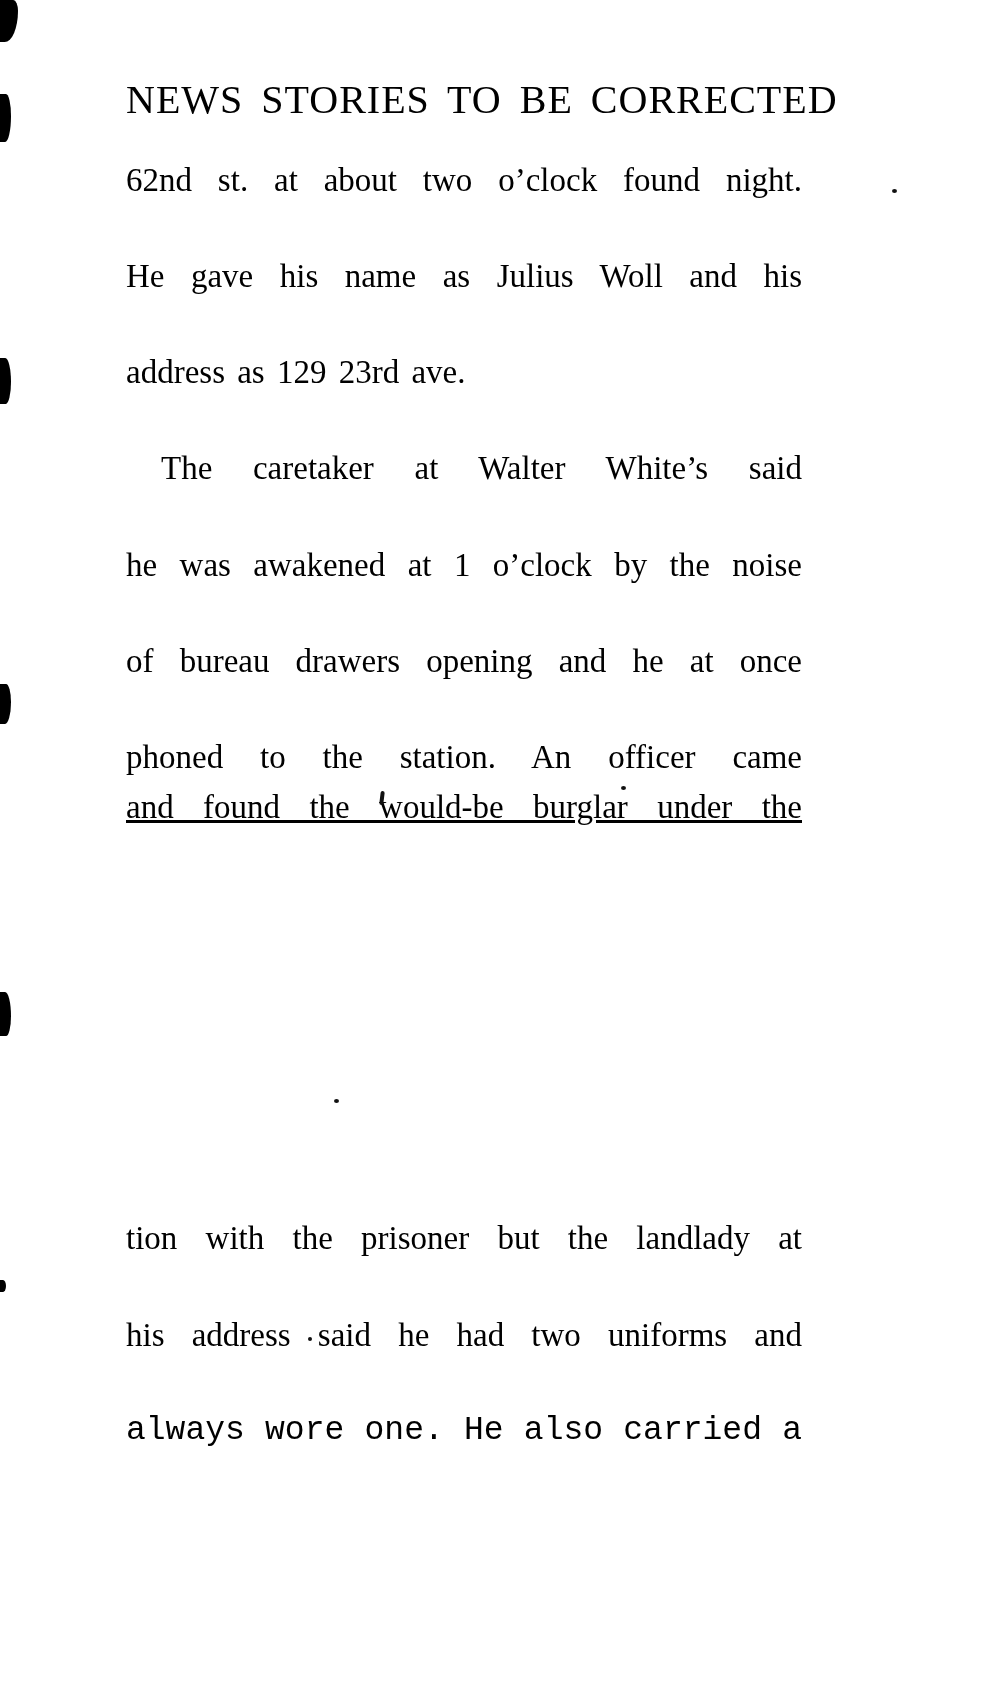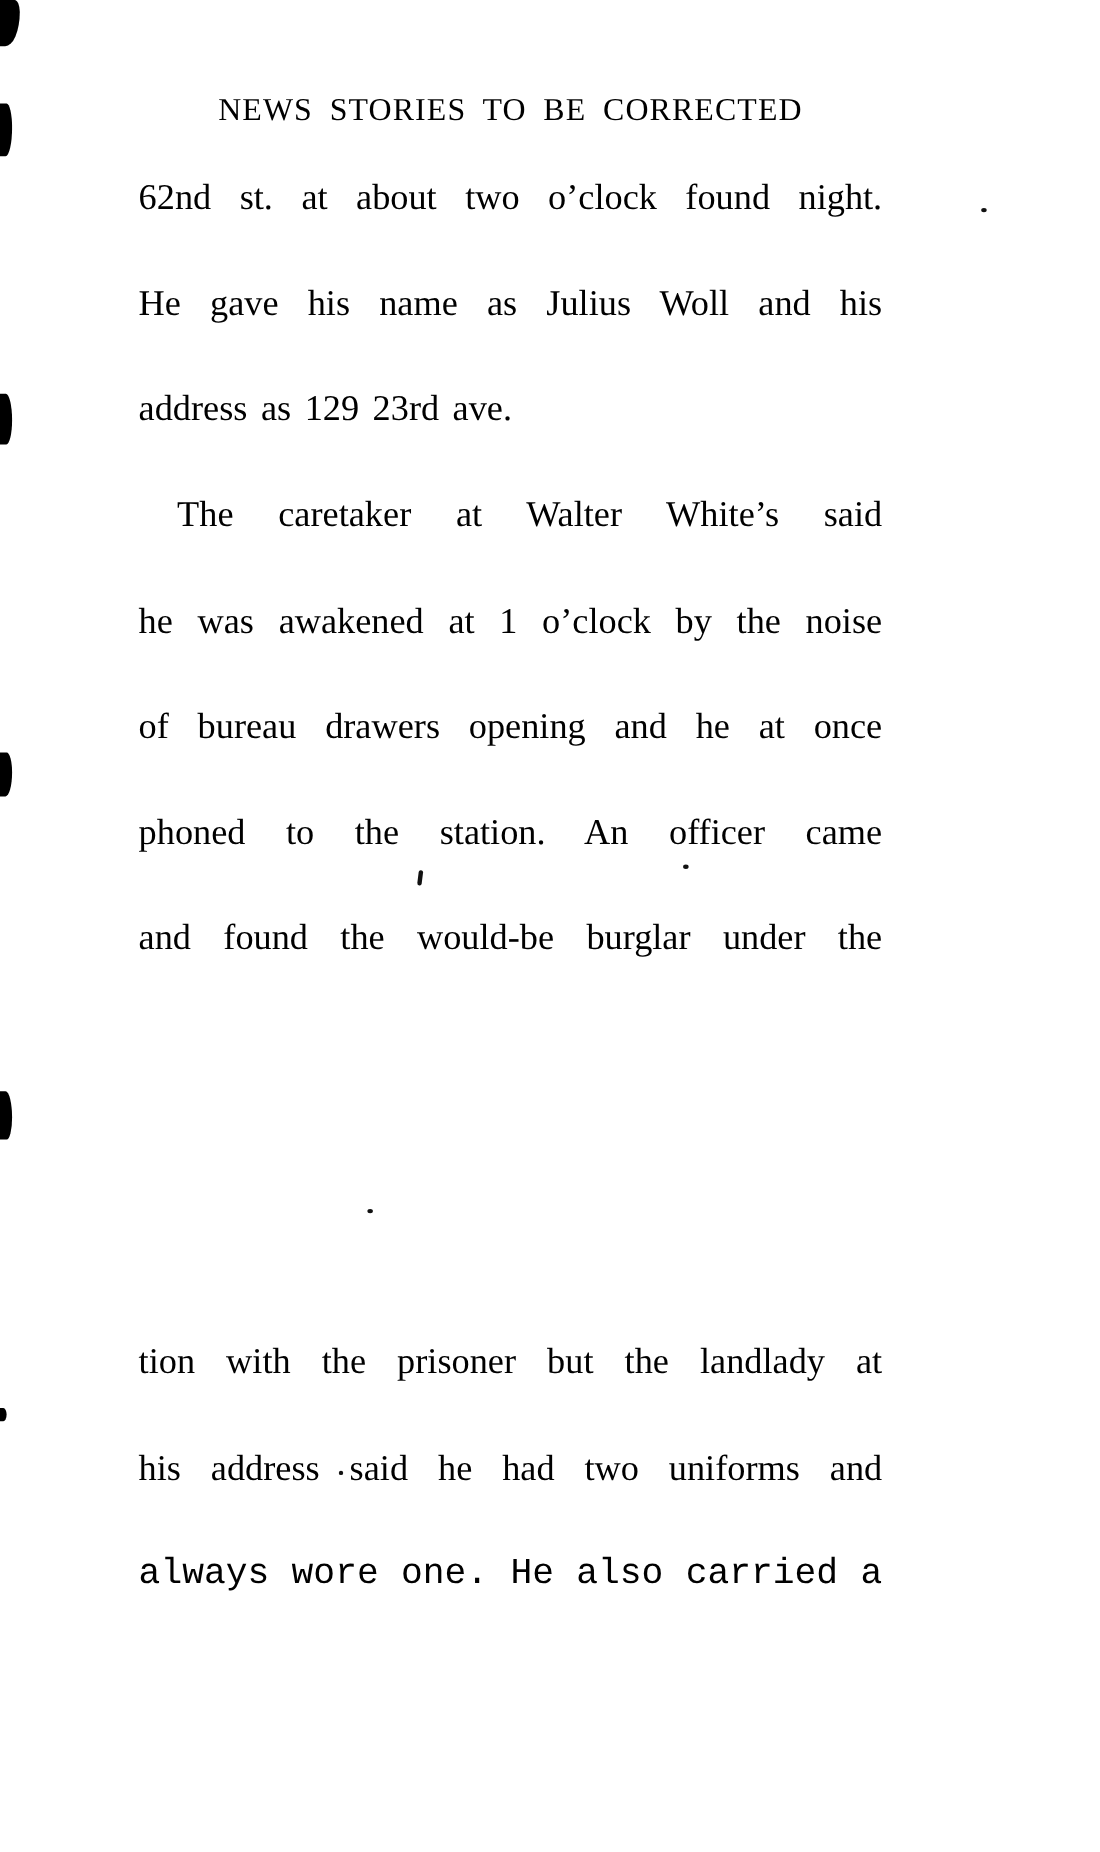--- a/index.html
+++ b/index.html
@@ -13,21 +13,21 @@
     color: #000000;
   }
 
   
   .header {
     position: absolute;
     top: 80px;
     left: 126px;
     width: 676px;
     margin: 0;
-    font-size: 29px;
+    font-size: 40px;
     font-weight: normal;
     letter-spacing: 1px;
     word-spacing: 7px;
     text-align: center;
     line-height: 40px;
     white-space: nowrap;
   }
 
   
   .line {
@@ -44,21 +44,21 @@
   .line.noj { text-align: left; text-align-last: left; word-spacing: 4px; }
   .line.indent { padding-left: 35px; width: 641px; }
 
   .l1  { top: 160px; }
   .l2  { top: 256px; }
   .l3  { top: 352px; }
   .l4  { top: 448px; }
   .l5  { top: 545px; }
   .l6  { top: 641px; }
   .l7  { top: 737px; }
-  .l8  { top: 833px; }
+  .l8  { top: 787px; text-decoration: underline; }
   .l9  { top: 930px; }
   .l10 { top: 1026px; }
   .l11 { top: 1122px; }
   .l12 { top: 1218px; }
   .l13 { top: 1315px; }
   .l14 { top: 1411px; font-family: Liberation Mono, monospace; }
 
   
   .pagenum {
     position: absolute;

